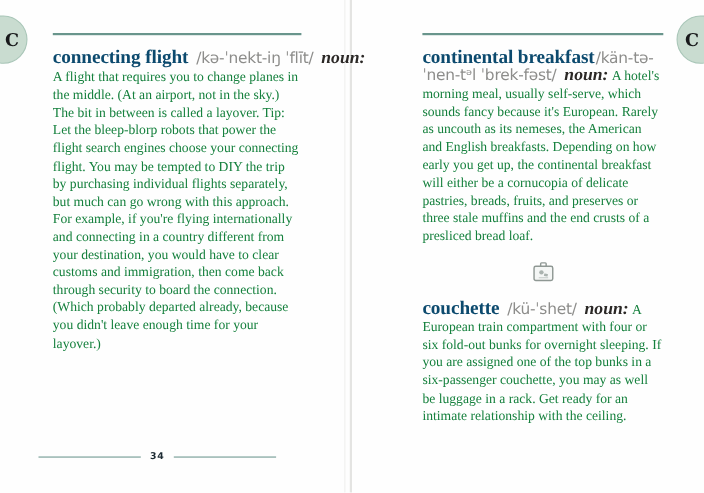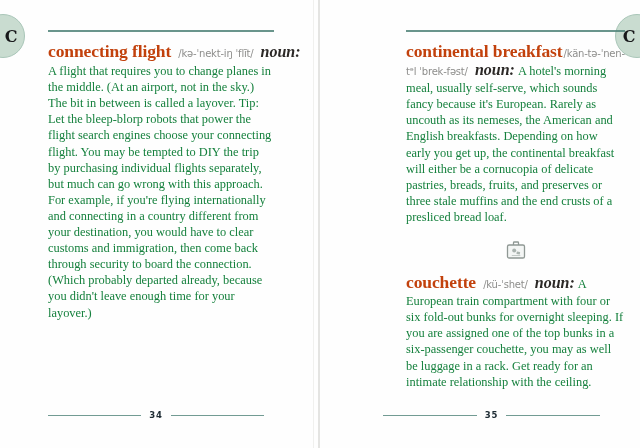--- a/index.html
+++ b/index.html
@@ -17,44 +17,44 @@
     position:absolute;top:14px;width:44px;height:44px;border-radius:50%;
     background:#c9dcd0;border:1px solid #a9c6b8;box-sizing:border-box;
     display:flex;align-items:center;justify-content:center;
     font-family:"DejaVu Serif", serif;font-weight:bold;font-size:16px;color:#17181a;
   }
   .tab.left{left:-19px;padding-left:16px;}
   .tab.right{right:-19px;padding-right:16px;}
 
   .page-body{position:absolute;top:30px;}
   .page-body.left{left:48px;width:226px;}
-  .page-body.right{left:406px;width:219px;}
+  .page-body.right{left:384px;width:219px;}
 
   .top-rule{height:2px;background:#4f8278;opacity:.85;}
 
   .entry{margin-top:11px;color:#3d3c3a;font-size:12.4px;line-height:16.1px;text-align:left;}
   .headline{white-space:nowrap;margin-bottom:1px;}
   .headword{
     font-family:"Liberation Serif", serif;font-weight:700;font-size:17.5px;
-    color:#c2410c;letter-spacing:-.1px;
+    color:#0c4a6e;letter-spacing:-.1px;
   }
   .pron{
-    font-family:"DejaVu Sans", sans-serif;font-size:10px;color:#8d8d8b;
+    font-family:"DejaVu Sans", sans-serif;font-size:14px;color:#8d8d8b;
     letter-spacing:-.2px;margin-left:4px;
   }
   .pron.tight{margin-left:1px;}
   .pos{font-weight:700;font-style:italic;font-size:16px;color:#2b2826;margin:0 3px 0 4px;}
   .definition{color:#15803d;}
 
   .ornament{display:flex;justify-content:center;margin:13px 0 12px 0;}
 
   .footer{
     position:absolute;top:411px;display:flex;align-items:center;gap:8px;
   }
-  .footer.left{left:48px;width:216px;}
+  .footer.left{left:35px;width:216px;}
   .footer.right{left:383px;width:217px;}
   .footer .rule{flex:1;height:1px;background:#4f8278;opacity:.8;}
   .page-num{
     font-family:"DejaVu Sans", sans-serif;font-size:8.5px;font-weight:bold;
     color:#1d2b33;letter-spacing:.8px;line-height:1;
   }
 </style>
 </head>
 <body>
 
@@ -105,19 +105,14 @@
       <span class="pron">/kü-ˈshet/</span>
       <span class="pos">noun:</span><span class="definition">A European train compartment with four or six fold-out bunks for overnight sleeping. If you are assigned one of the top bunks in a six-passenger couchette, you may as well be luggage in a rack. Get ready for an intimate relationship with the ceiling.</span>
     </div>
   </div>
 
   <div class="footer left">
     <div class="rule"></div>
     <span class="page-num">34</span>
     <div class="rule"></div>
   </div>
-  <div class="footer right">
-    <div class="rule"></div>
-    <span class="page-num">35</span>
-    <div class="rule"></div>
-  </div>
 
 </div>
 
 </body></html>

